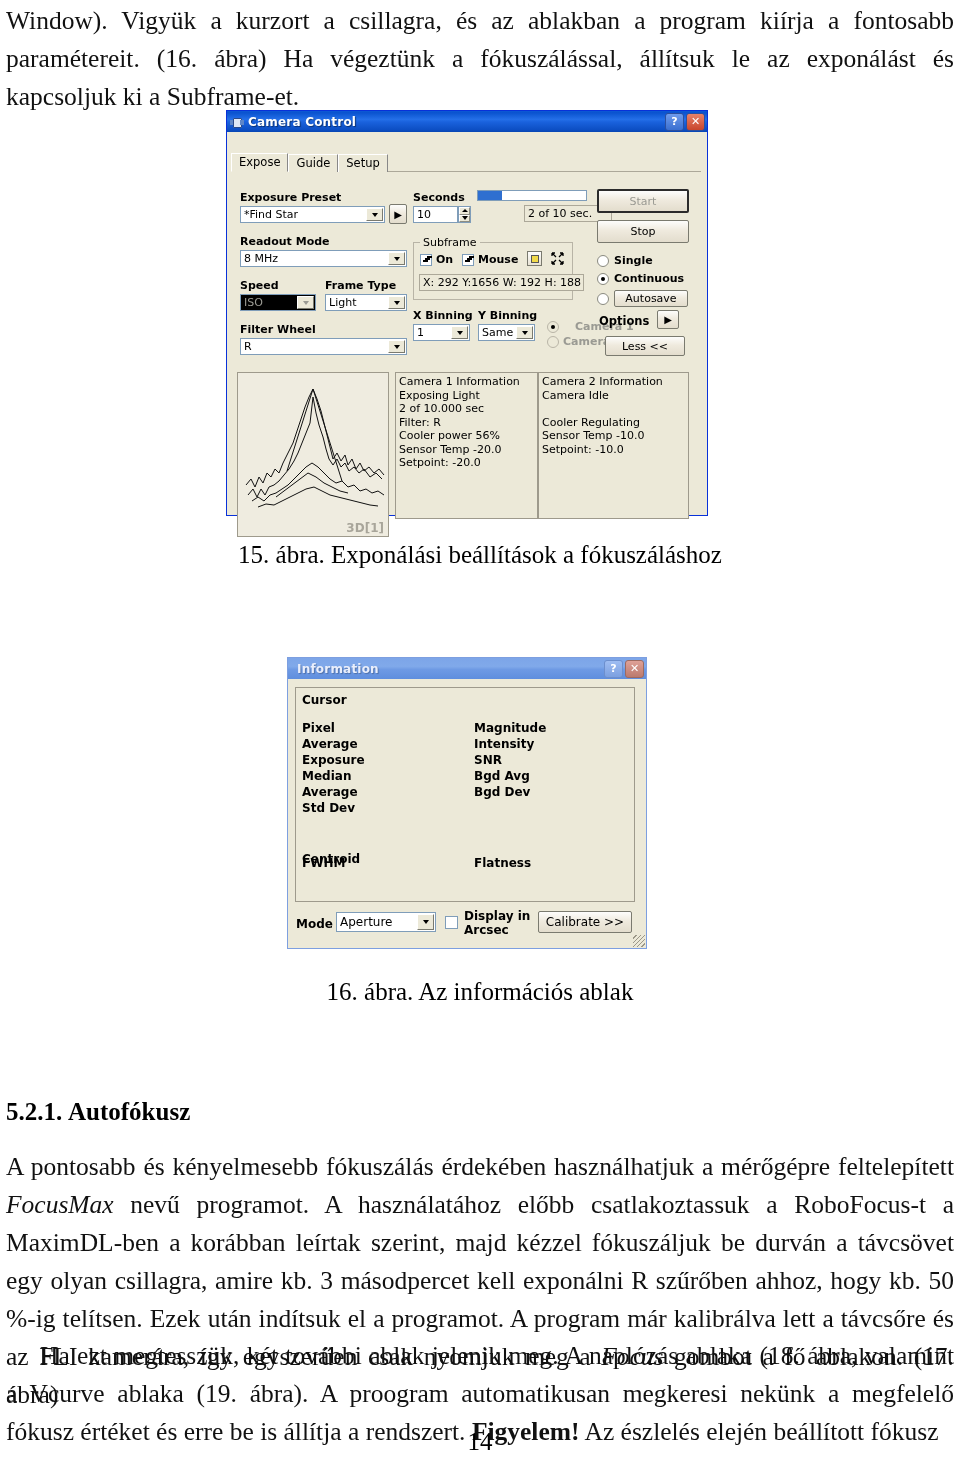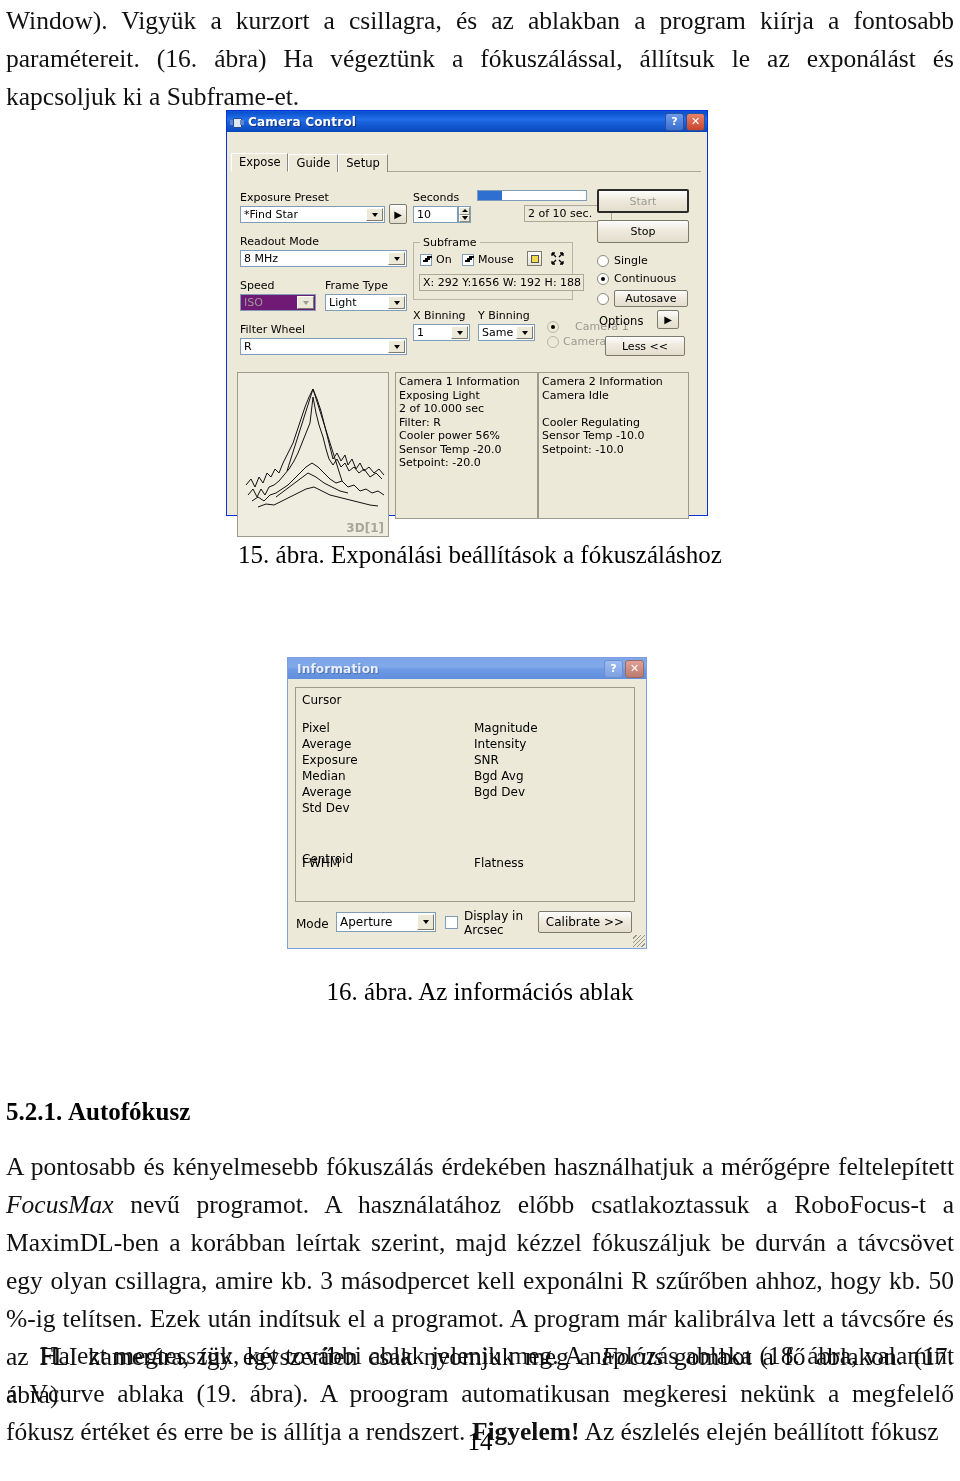--- a/index.html
+++ b/index.html
@@ -75,27 +75,27 @@
     font-family:"DejaVu Sans","Liberation Sans",sans-serif;line-height:1;
   }
   .tbtn.help{background:linear-gradient(180deg,#6e9bec,#3a6fd0);}
   .tbtn.close{background:linear-gradient(180deg,#e9836a,#c8452c);}
   .titlebar.inactive .tbtn.help{background:linear-gradient(180deg,#9fbdf2,#7ca0e0);border-color:#6d8fcd;}
   .titlebar.inactive .tbtn.close{background:linear-gradient(180deg,#dfa197,#bb7a6e);border-color:#9d6a60;}
 
   .wbody{padding:3px;box-sizing:border-box;height:calc(100% - 21px);}
 
   
-  .lbl{font-size:11px;color:#000;font-family:"DejaVu Sans","Liberation Sans",sans-serif;white-space:nowrap;}
+  .lbl{font-size:11px;color:#000;font-family:"DejaVu Sans","Liberation Sans",sans-serif;white-space:nowrap;font-weight:bold;}
   .lbl.dim{color:#9a9a93;}
   .combo{
     background:#fff;border:1px solid #7f9db9;height:17px;display:flex;align-items:center;
     box-sizing:border-box;font-size:11px;padding-left:3px;position:relative;
   }
-  .combo.dis{background:#701a75;color:#9a9a93;text-align:center;}
+  .combo.dis{background:#000000;color:#9a9a93;text-align:center;}
   .combo .arrow{
     position:absolute;right:1px;top:1px;bottom:1px;width:15px;background:#ece9d8;
     border:1px solid #fff;border-right-color:#7a7a6f;border-bottom-color:#7a7a6f;
     display:flex;align-items:center;justify-content:center;
   }
   .combo.dis .arrow{color:#9a9a93;}
   .tri-d{width:0;height:0;border-left:3px solid transparent;border-right:3px solid transparent;border-top:4px solid #000;}
   .combo.dis .tri-d{border-top-color:#9a9a93;}
   .txtbox{
     background:#fff;border:1px solid #7f9db9;height:17px;box-sizing:border-box;

